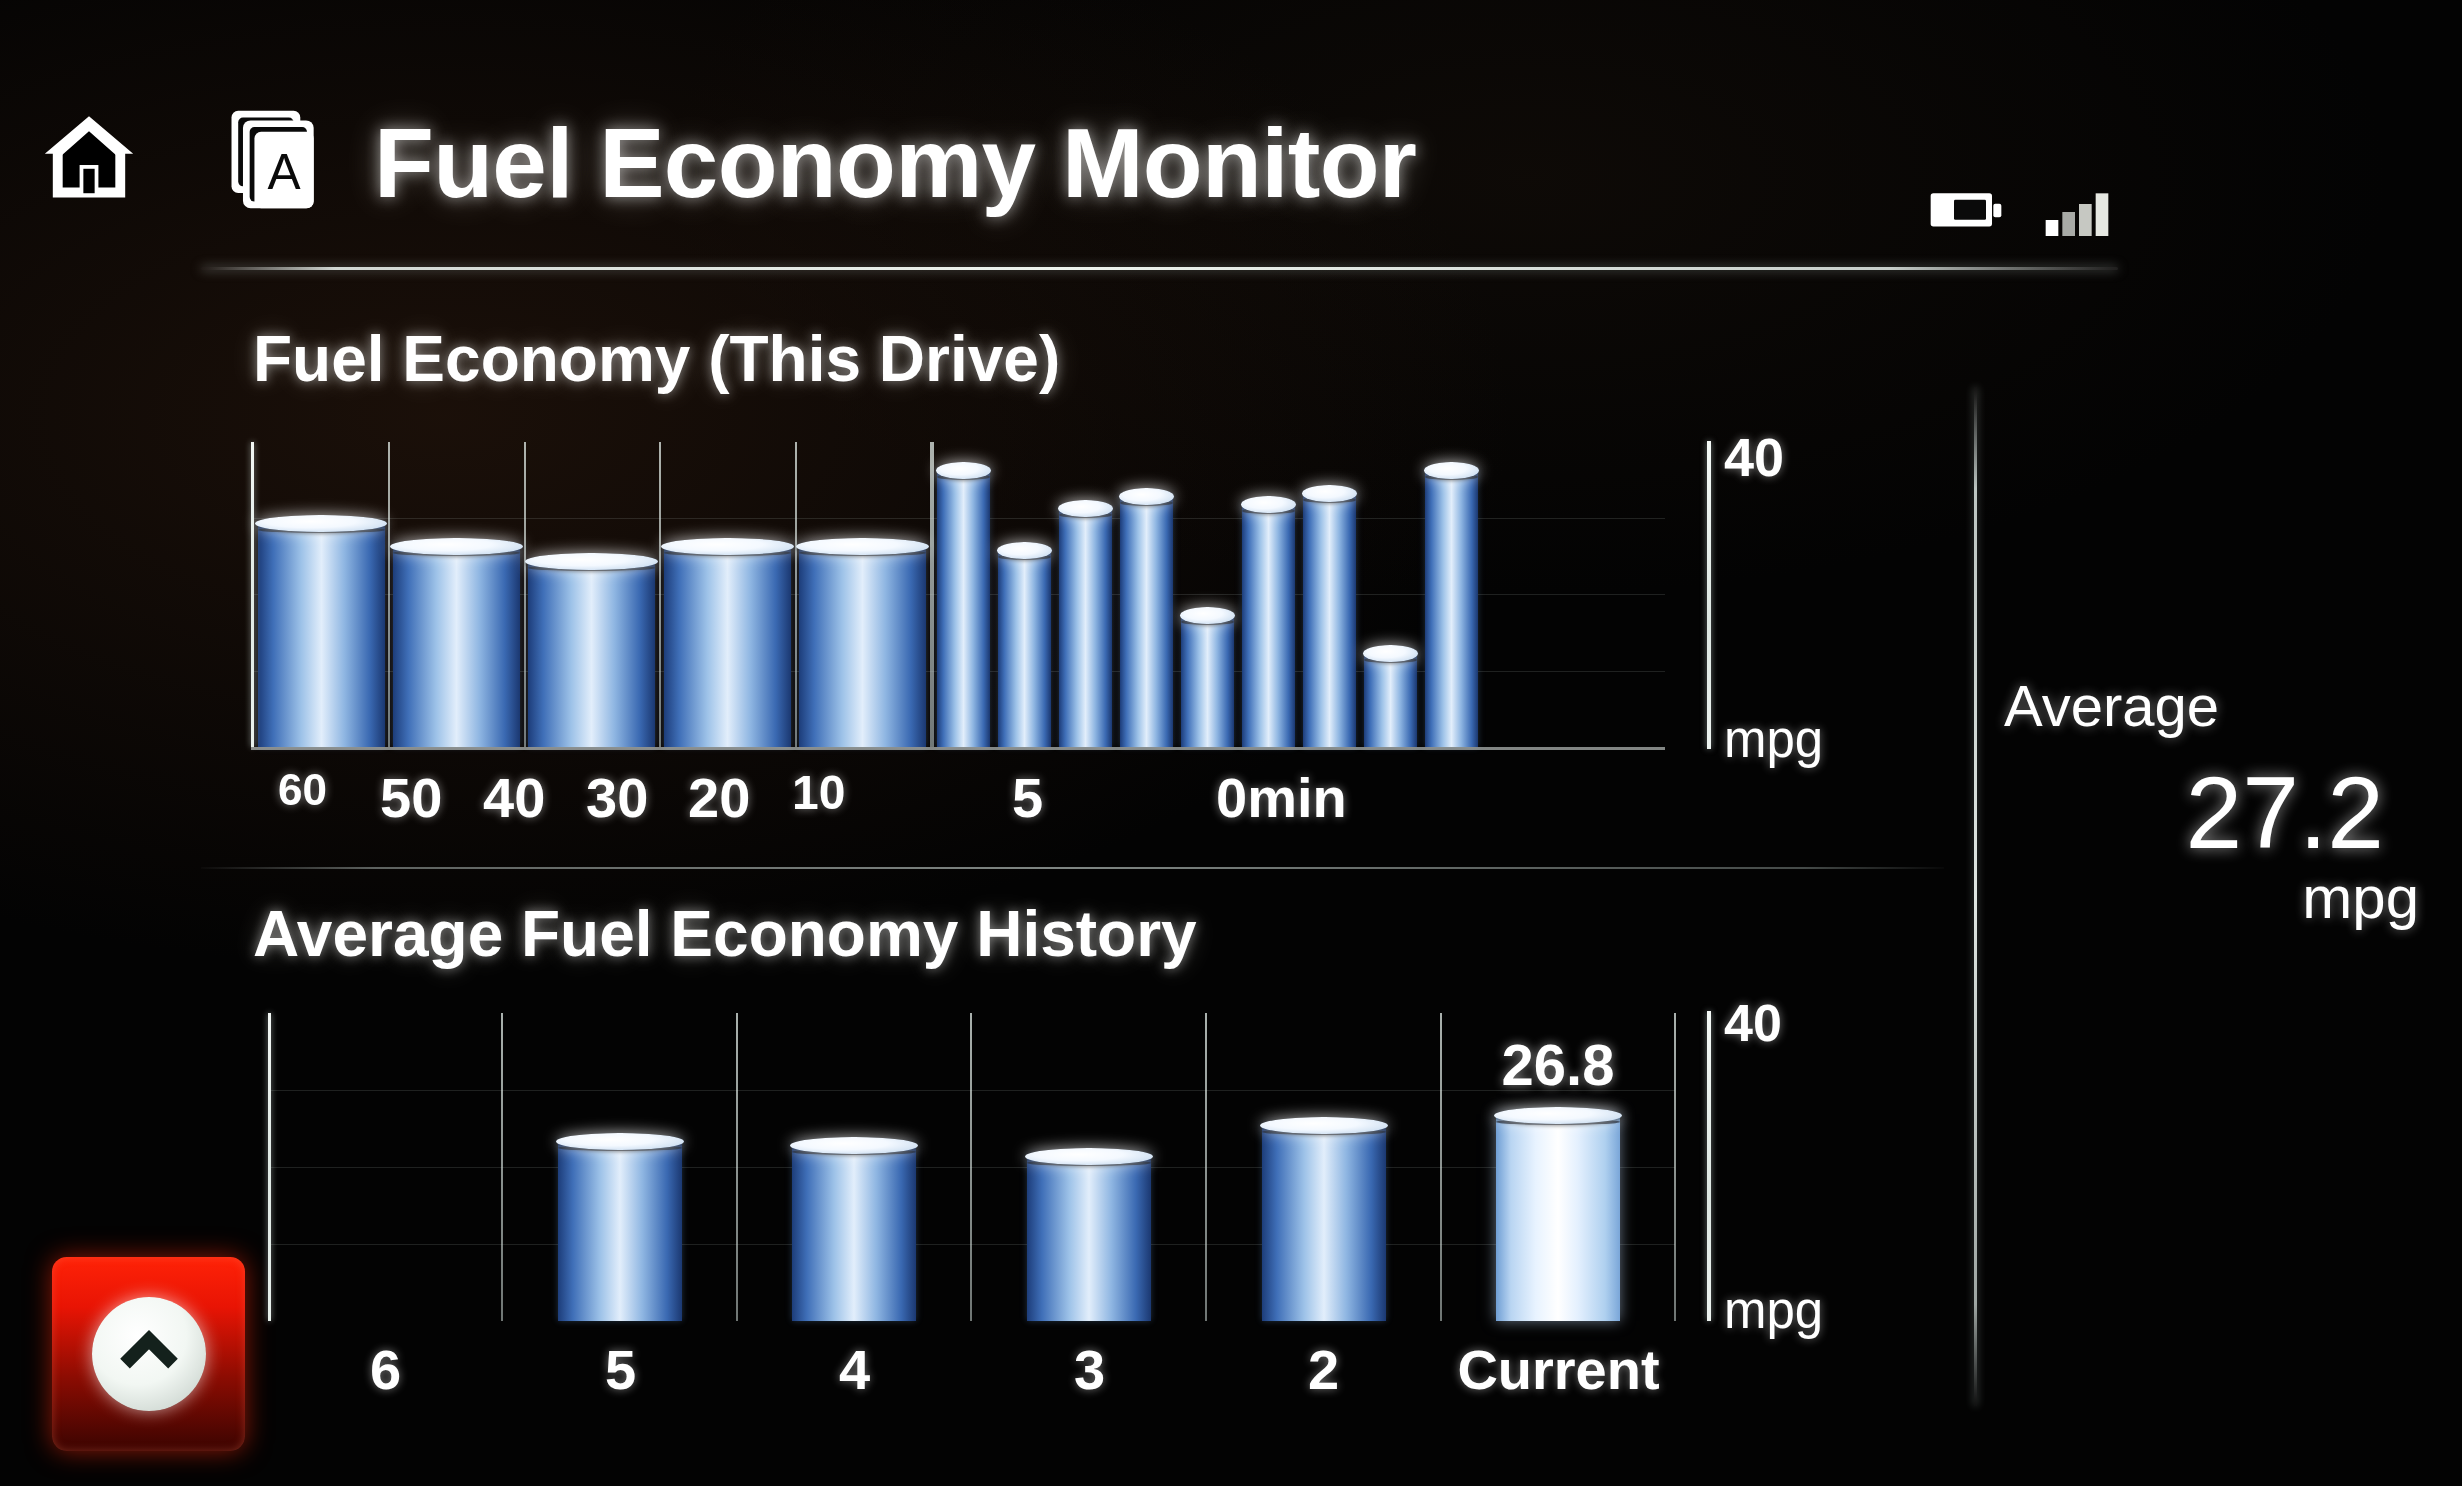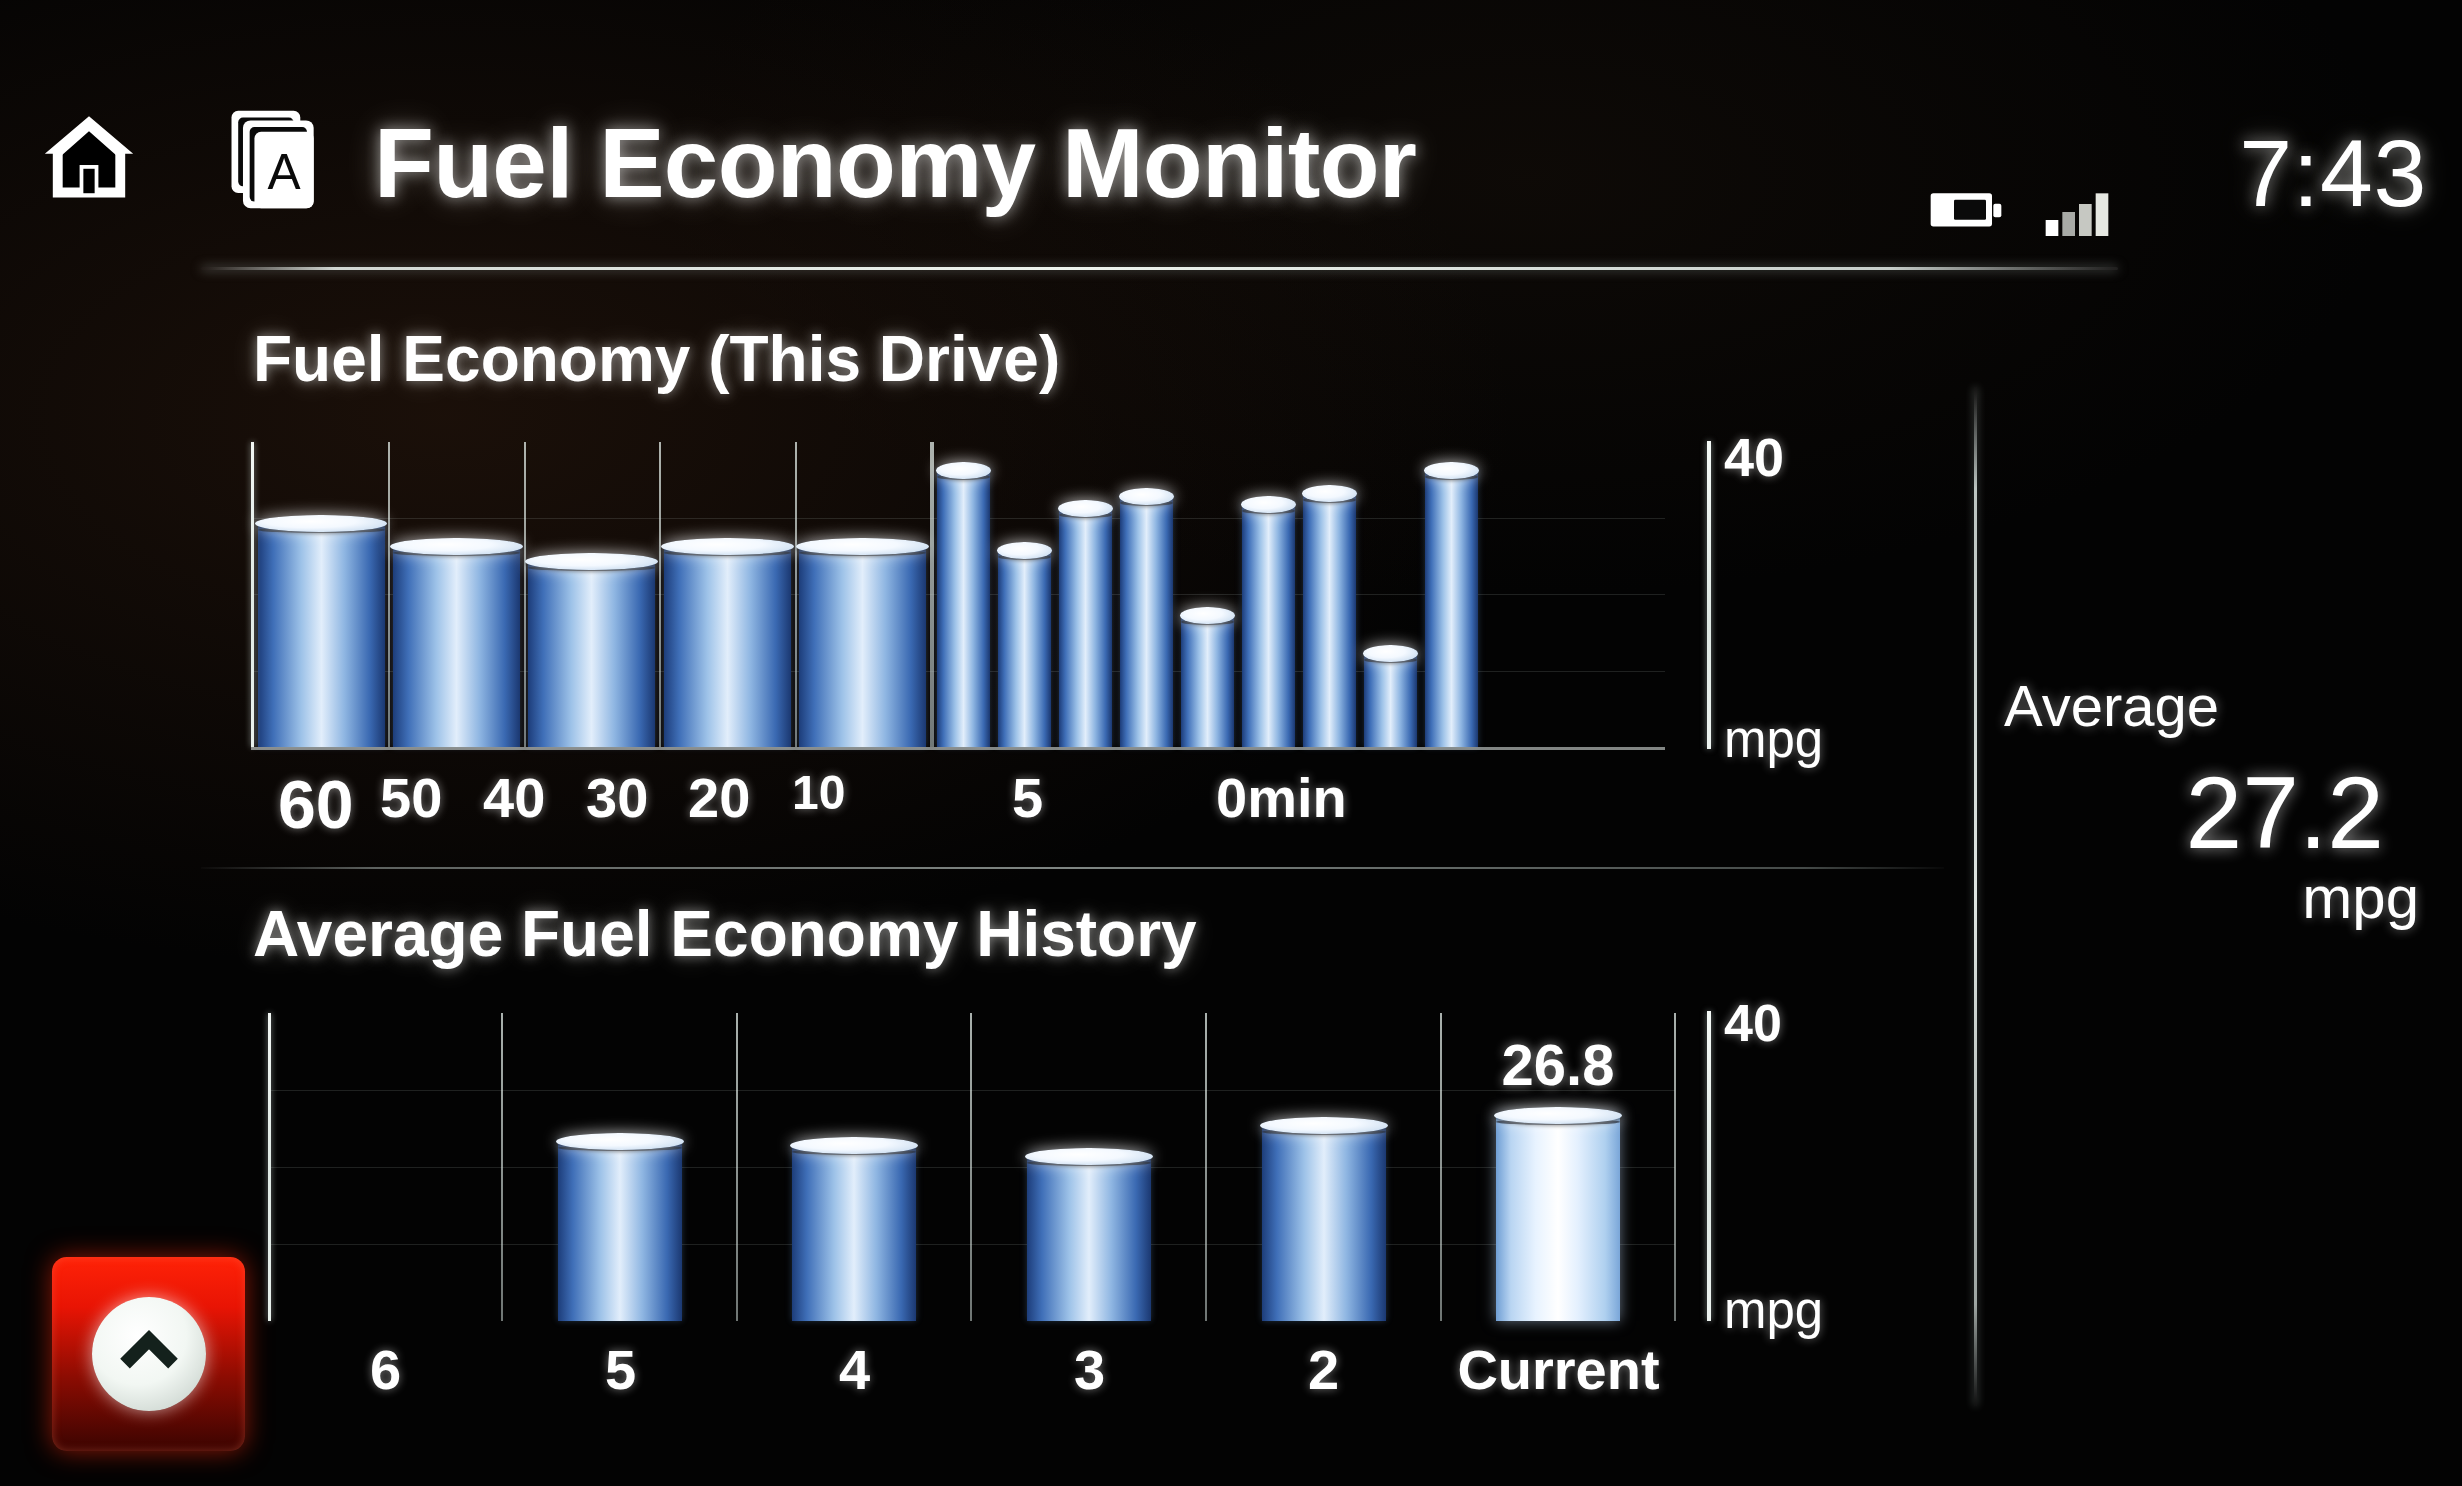--- a/index.html
+++ b/index.html
@@ -267,21 +267,20 @@
 
     <div id="signal-icon">
       <svg viewBox="0 0 110 72" width="74" height="48" aria-hidden="true">
         <rect x="2" y="48" width="19" height="24" fill="#ffffff"></rect>
         <rect x="27" y="36" width="19" height="36" fill="#a8aaa6"></rect>
         <rect x="52" y="24" width="19" height="48" fill="#c6c8c2"></rect>
         <rect x="77" y="8" width="19" height="64" fill="#e6e8e2"></rect>
       </svg>
     </div>
 
-    <div id="clock">7:43</div>
 
     <div id="header-divider"></div>
   </div>
 
   <div id="vert-divider"></div>
   <div id="mid-divider"></div>
 
   <div class="chart-title" id="title1">Fuel Economy (This Drive)</div>
 
   <div class="plot" id="plot1">
@@ -358,21 +357,21 @@
           <div class="cap"></div>
         </div>
       </div>
   </div>
 
   <div class="scale" style="left:1707px; top:441px; height:308px;"></div>
   <div class="scale-top-label" style="left:1724px; top:426px; font-size:54px;">40</div>
   <div class="scale-bot-label" style="left:1724px; top:710px; font-size:51px; font-weight:normal;">mpg</div>
 
   <div id="plot1-xticks">
-      <div class="tick-label" style="left: 278px; top: 765px; font-size: 68px;">60</div>
+      <div class="tick-label" style="left: 278px; top: 765px; font-size: 44px;">60</div>
       <div class="tick-label" style="left: 380px; top: 765px; font-size: 56px;">50</div>
       <div class="tick-label" style="left: 483px; top: 765px; font-size: 56px;">40</div>
       <div class="tick-label" style="left: 586px; top: 765px; font-size: 56px;">30</div>
       <div class="tick-label" style="left: 688px; top: 765px; font-size: 56px;">20</div>
       <div class="tick-label" style="left: 792px; top: 765px; font-size: 48px;">10</div>
       <div class="tick-label" style="left: 1012px; top: 765px; font-size: 56px;">5</div>
       <div class="tick-label" style="left: 1216px; top: 765px; font-size: 56px;">0min</div>
     </div>
 
   <div class="chart-title" id="title2">Average Fuel Economy History</div>

